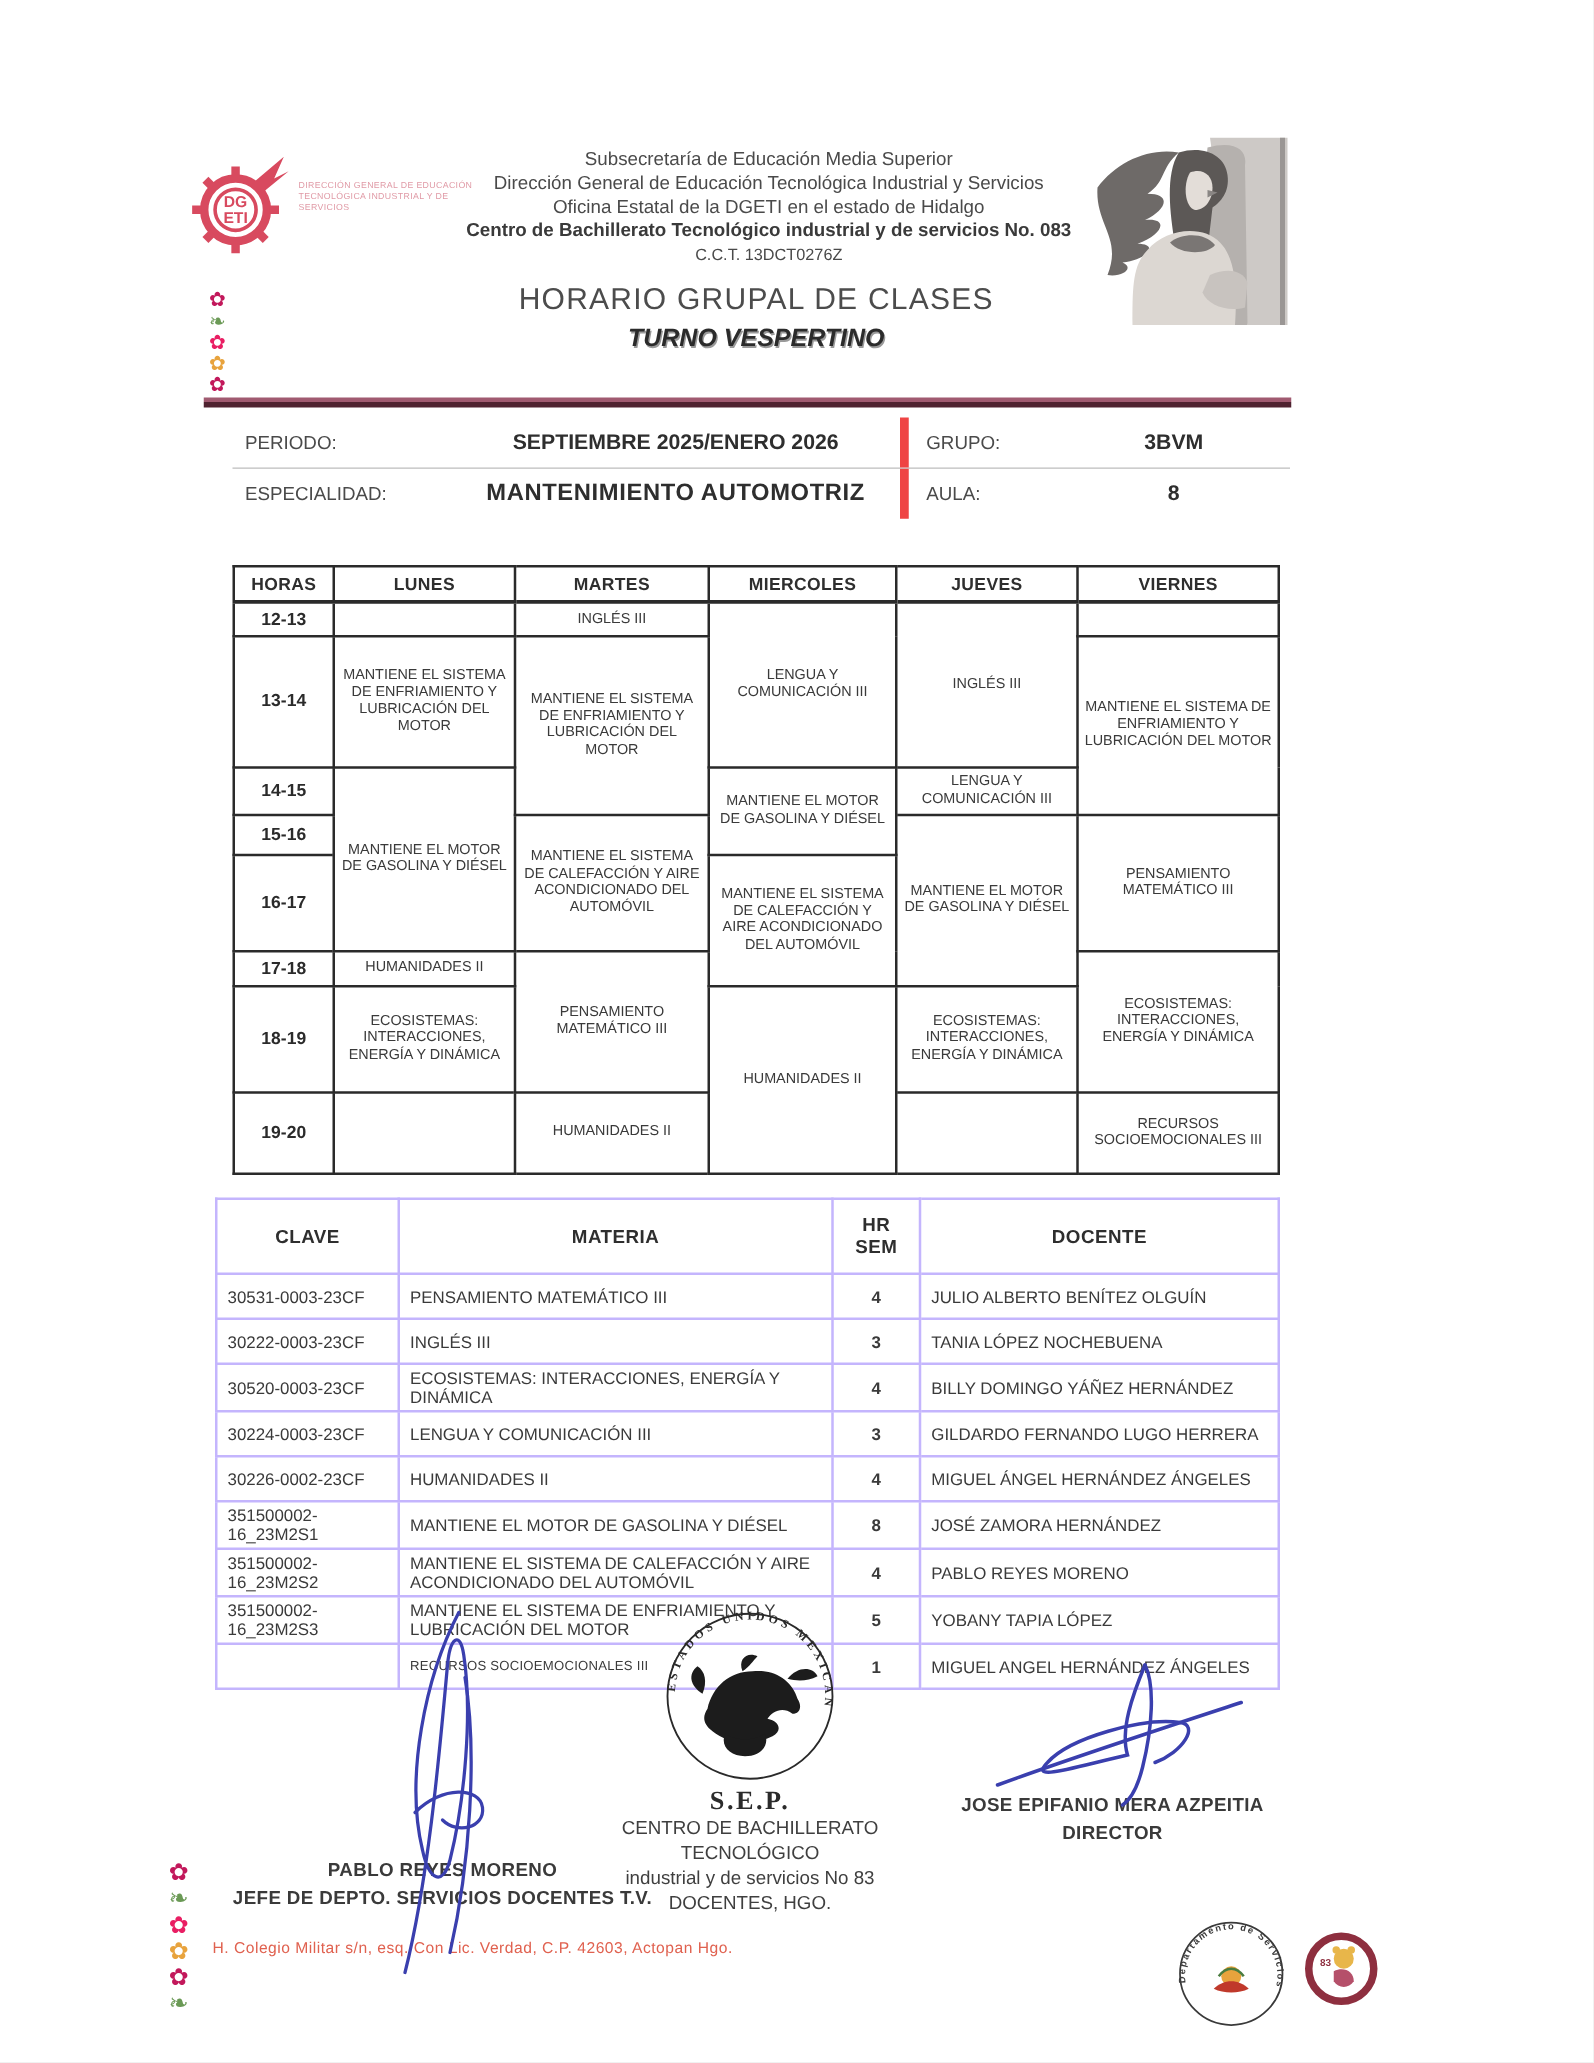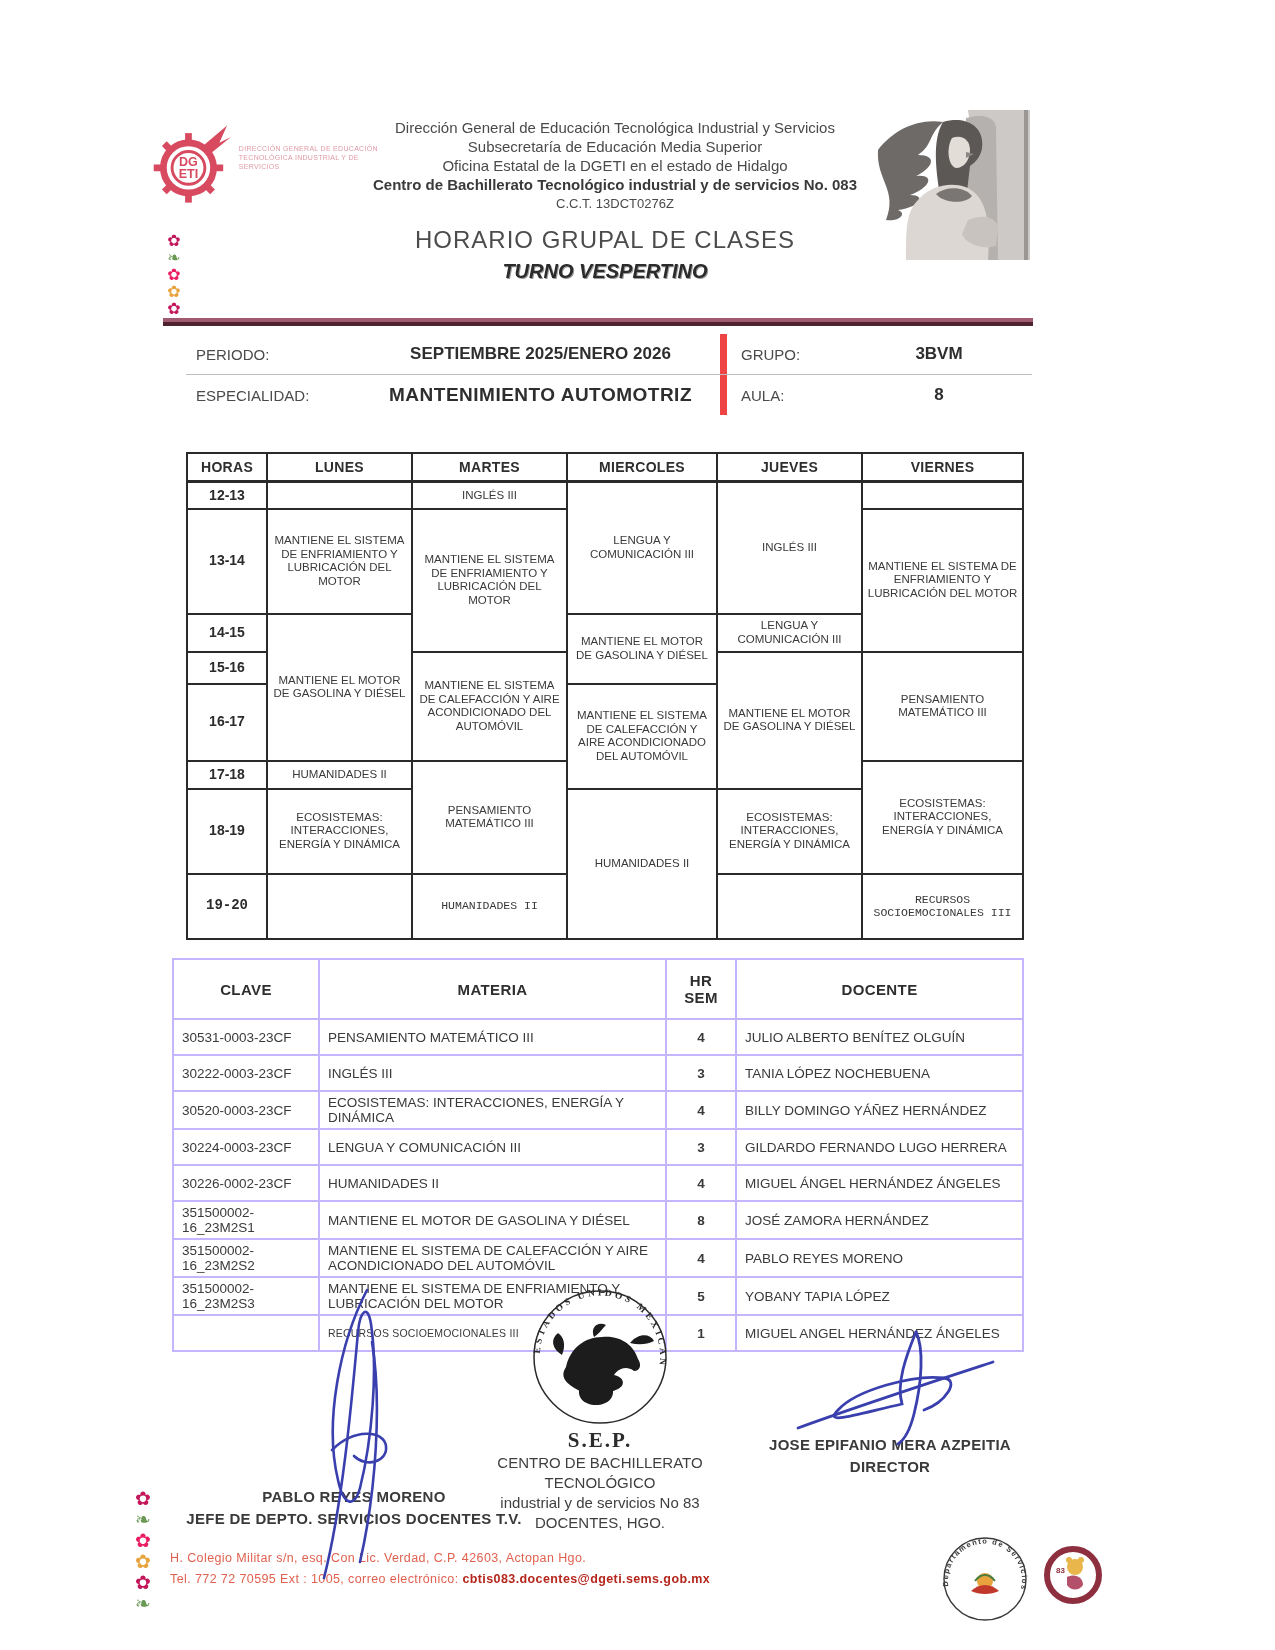--- a/index.html
+++ b/index.html
@@ -40,21 +40,21 @@
   .ival{flex:1;text-align:center;font-weight:bold;color:#2e2e2e;font-size:17px;}
   .ival.big{font-size:19px;letter-spacing:.5px;}
   
   table{border-collapse:collapse;table-layout:fixed;}
   .sched{position:absolute;left:186px;top:452px;width:836px;}
   .sched th,.sched td{border:2px solid #2a2a2a;text-align:center;vertical-align:middle;padding:1px 4px;}
   .sched th{font-size:14px;font-weight:bold;color:#2e2e2e;height:24px;border-bottom-width:3px;letter-spacing:.3px;}
   .sched td{font-size:11.5px;line-height:13.5px;color:#3a3a3a;}
   .sched td.hour{font-size:14px;font-weight:bold;color:#2b2b2b;}
   .rh1{height:27px;}.rh2{height:105px;}.rh3{height:38px;}.rh4{height:32px;}
-  .rh5{height:77px;}.rh6{height:28px;}.rh7{height:85px;}.rh8{height:65px;font-family:Liberation Mono, monospace;}
+  .rh5{height:77px;}.rh6{height:28px;}.rh7{height:85px;}.rh8{height:65px;}
   
   .subjects{position:absolute;left:172px;top:958px;width:850px;}
   .subjects th,.subjects td{border:2px solid #c4b5fd;padding:3px 8px;color:#3a3a3a;}
   .subjects th{font-size:15px;font-weight:bold;color:#2e2e2e;height:52px;text-align:center;letter-spacing:.4px;}
   .subjects td{font-size:13.5px;height:28px;}
   .td-clave{font-size:12.5px;margin-left:28px;}
   .td-hr{text-align:center;font-weight:bold;}
   .td-materia.small{font-size:10.5px;letter-spacing:.2px;}
   .pre{white-space:pre-line;}
   
@@ -99,22 +99,22 @@
       <text x="44" y="50" text-anchor="middle" font-size="13" font-weight="bold" fill="#d84a5f" font-family="Liberation Sans, sans-serif">DG</text>
       <text x="44" y="63" text-anchor="middle" font-size="13" font-weight="bold" fill="#d84a5f" font-family="Liberation Sans, sans-serif">ETI</text>
     </svg>
     <div class="logo-side">
       <div>DIRECCIÓN GENERAL DE EDUCACIÓN</div>
       <div>TECNOLÓGICA INDUSTRIAL Y DE SERVICIOS</div>
     </div>
   </div>
 
   <div class="org">
+    <div>Subsecretaría de Educación Media Superior</div>
     <div>Dirección General de Educación Tecnológica Industrial y Servicios</div>
-    <div>Subsecretaría de Educación Media Superior</div>
     <div>Oficina Estatal de la DGETI en el estado de Hidalgo</div>
     <div class="b">Centro de Bachillerato Tecnológico industrial y de servicios No. 083</div>
     <div class="cct">C.C.T. 13DCT0276Z</div>
   </div>
 
   <div class="heroine">
     <svg width="185" height="152" viewBox="0 0 185 152">
       <polygon points="120,0 182,0 182,150 150,150 128,60" fill="#cdc9c6"></polygon>
       <line x1="178" y1="0" x2="178" y2="150" stroke="#9a9694" stroke-width="4"></line>
       <path d="M118,8 C140,2 150,10 148,22 L150,150 L120,150 L112,70 Z" fill="#b5b1ae"></path>
@@ -357,23 +357,20 @@
       <path d="M128,10 C136,26 134,60 126,92 C122,108 116,118 110,122"></path>
     </g>
   </svg>
   <div class="sig-right-text">
     <div class="sig-name">JOSE EPIFANIO MERA AZPEITIA</div>
     <div class="sig-title">DIRECTOR</div>
   </div>
 
   <div class="footer">
     <div>H. Colegio Militar s/n, esq. Con Lic. Verdad, C.P. 42603, Actopan Hgo.</div>
-    <div>
-      <span>Tel. 772 72 70595 Ext : 1005, correo electrónico: </span><span class="email">cbtis083.docentes@dgeti.sems.gob.mx</span>
-    </div>
   </div>
 
   <div class="floral floral-bottom">
     <span class="flower f-mag"></span>
     <span class="flower f-grn vine"></span>
     <span class="flower f-pink"></span>
     <span class="flower f-org"></span>
     <span class="flower f-mag"></span>
     <span class="flower f-grn vine"></span>
   </div>

